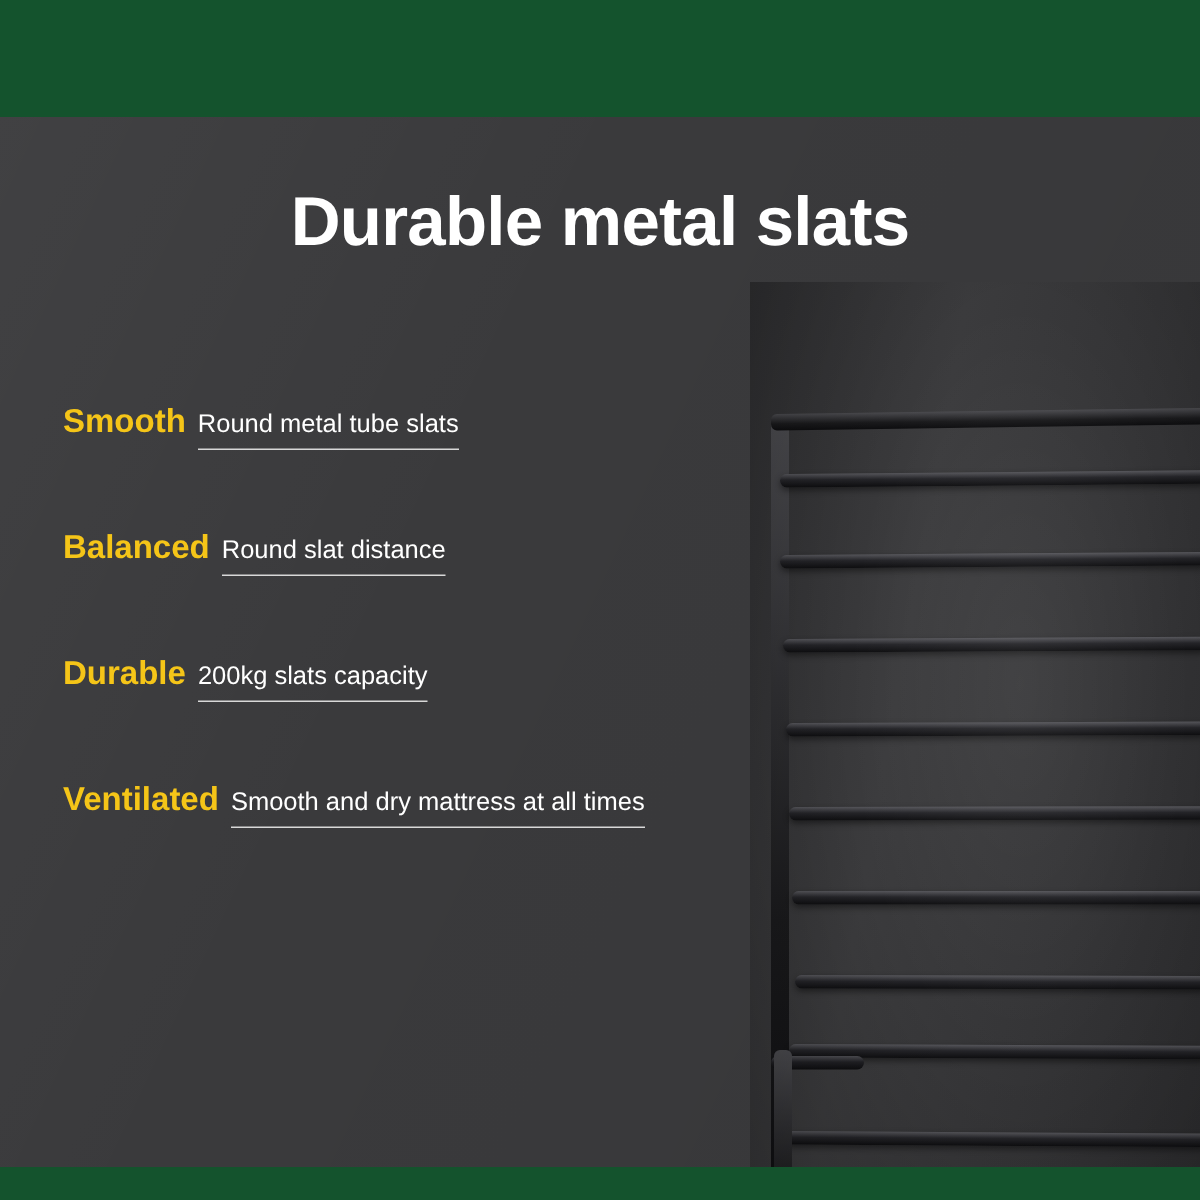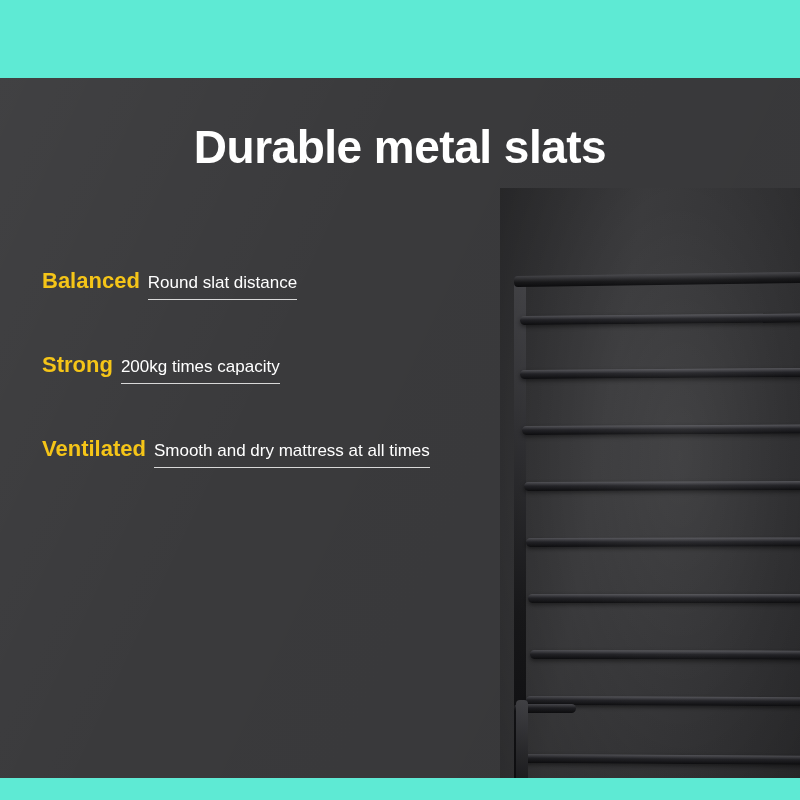--- a/index.html
+++ b/index.html
@@ -7,21 +7,21 @@
     padding: 0;
     background: #ffffff;
   }
   body {
     font-family: "Liberation Sans", sans-serif;
   }
   .canvas {
     position: relative;
     width: 800px;
     height: 800px;
-    background: #5eead4;
+    background: #14532d;
     overflow: hidden;
   }
   .panel {
     position: absolute;
     left: 0;
     top: 78px;
     width: 800px;
     height: 700px;
     background: #3a3a3c;
     overflow: hidden;
@@ -124,33 +124,40 @@
 
 <div class="canvas">
 
   <div class="panel">
     <div class="panel-sheen"></div>
 
     <div class="title">Durable metal slats</div>
 
     <div class="features">
 
+      <div class="feature">
+        <span class="feature-key">Smooth</span>
+        <span class="feature-desc-wrap">
+          <span class="feature-desc">Round metal tube slats</span>
+          <span class="feature-underline"></span>
+        </span>
+      </div>
 
       <div class="feature">
         <span class="feature-key">Balanced</span>
         <span class="feature-desc-wrap">
           <span class="feature-desc">Round slat distance</span>
           <span class="feature-underline"></span>
         </span>
       </div>
 
       <div class="feature">
-        <span class="feature-key">Strong</span>
+        <span class="feature-key">Durable</span>
         <span class="feature-desc-wrap">
-          <span class="feature-desc">200kg times capacity</span>
+          <span class="feature-desc">200kg slats capacity</span>
           <span class="feature-underline"></span>
         </span>
       </div>
 
       <div class="feature">
         <span class="feature-key">Ventilated</span>
         <span class="feature-desc-wrap">
           <span class="feature-desc">Smooth and dry mattress at all times</span>
           <span class="feature-underline"></span>
         </span>

